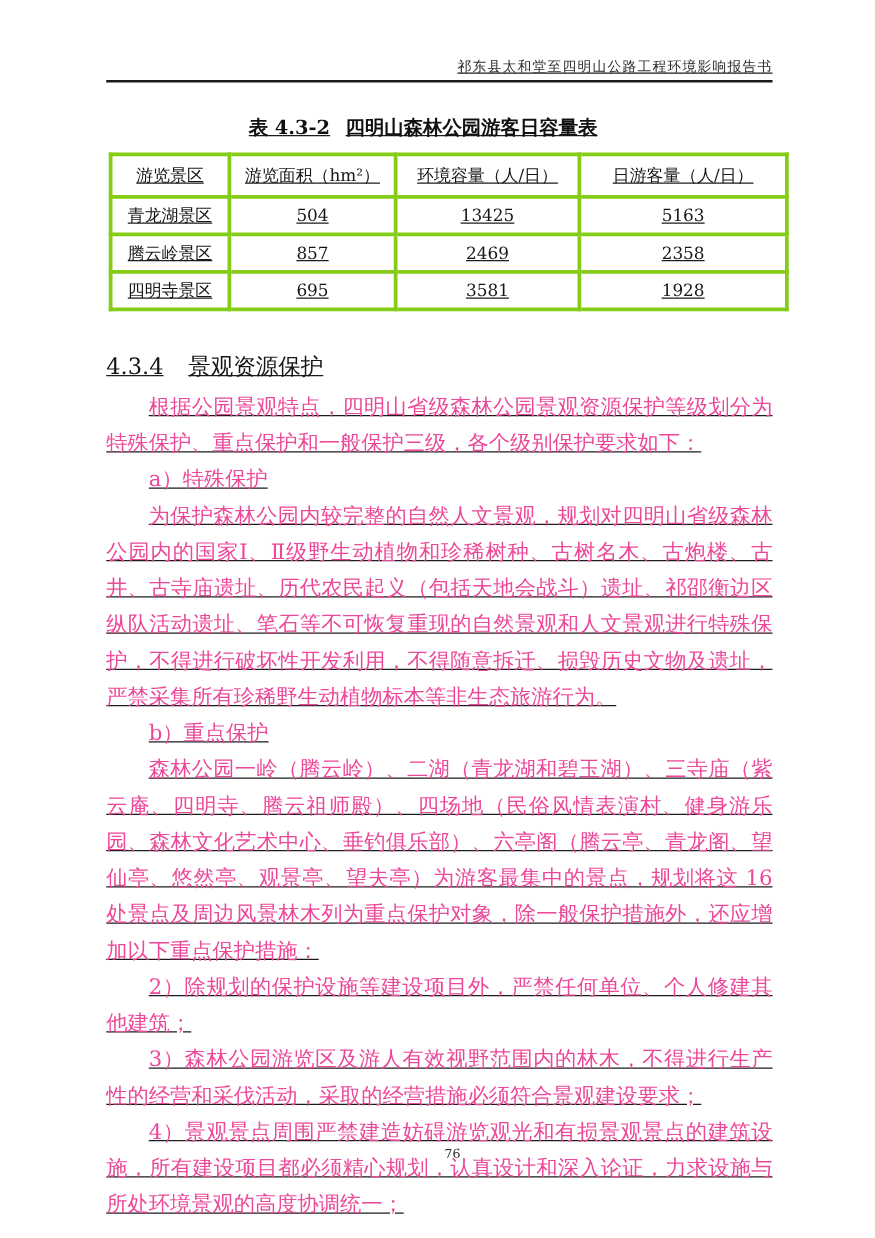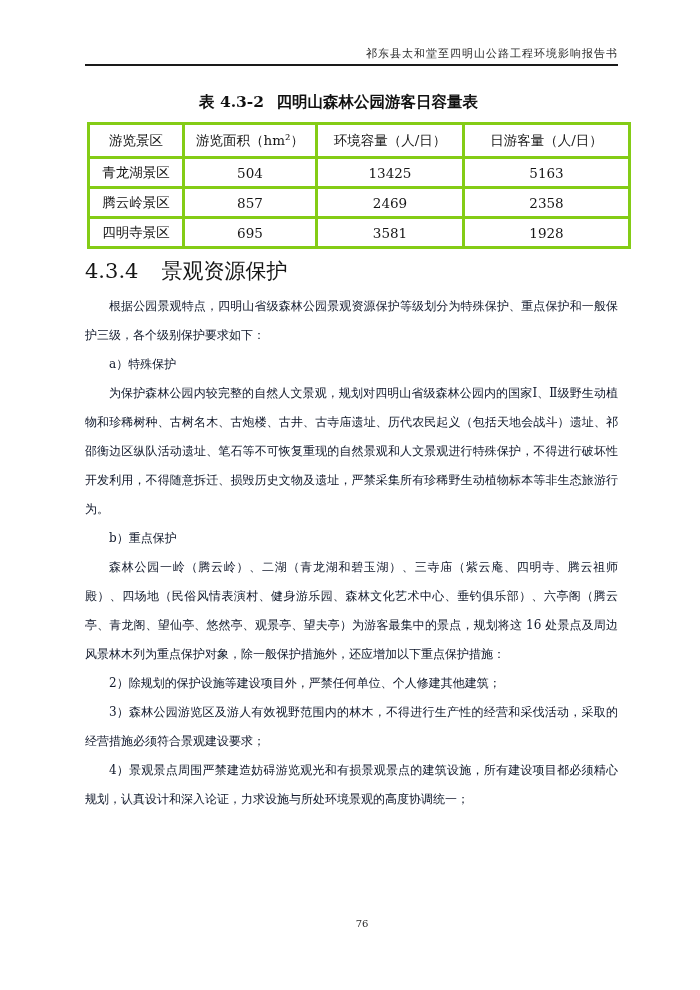--- a/index.html
+++ b/index.html
@@ -9,20 +9,21 @@
   }
   .page {
     position: relative;
     width: 700px;
     height: 990px;
     margin: 0 auto;
     background: #ffffff;
     font-family: "DejaVu Serif", "Liberation Serif", serif;
     color: #1c1c1c;
     overflow: hidden;
+    text-decoration: underline;
   }
   
   .doc-header {
     padding: 46px 82px 0 85px;
   }
   .doc-header .header-text {
     text-align: right;
     font-size: 11px;
     letter-spacing: 1px;
     color: #2b2b2b;
@@ -59,34 +60,34 @@
     text-align: center;
     vertical-align: middle;
     font-weight: normal;
     padding: 0 2px;
     overflow: hidden;
     white-space: nowrap;
   }
   table.cap-table thead th { height: 31px; }
   table.cap-table tbody td { height: 27px; }
   .section-heading {
-    font-size: 21px;
+    font-size: 18px;
     font-weight: normal;
-    margin: 8px 0 7px 0;
+    margin: 32px 0 7px 0;
     color: #161616;
   }
   .section-heading .sec-num { margin-right: 1.1em; }
   .body-text { width: 533px; }
   .body-text p.para {
     margin: 0;
-    font-size: 12px;
+    font-size: 17px;
     line-height: 29px;
     text-align: justify;
     text-indent: 2em;
-    color: #0f172a;
+    color: #ec4899;
   }
   
   .doc-footer {
     position: absolute;
     left: 0;
     top: 918px;
     width: 700px;
     text-align: center;
     font-size: 10px;
     color: #2b2b2b;

